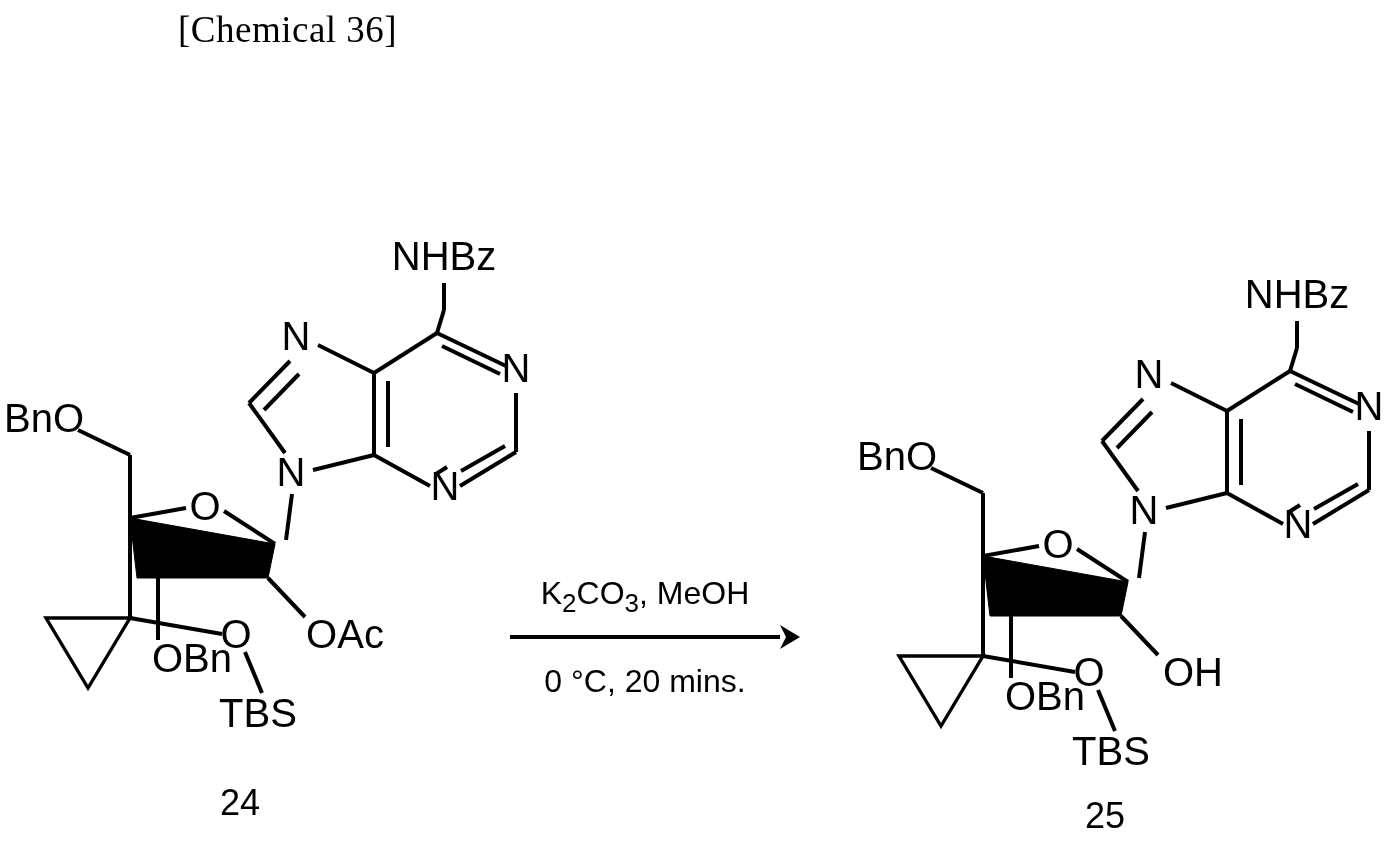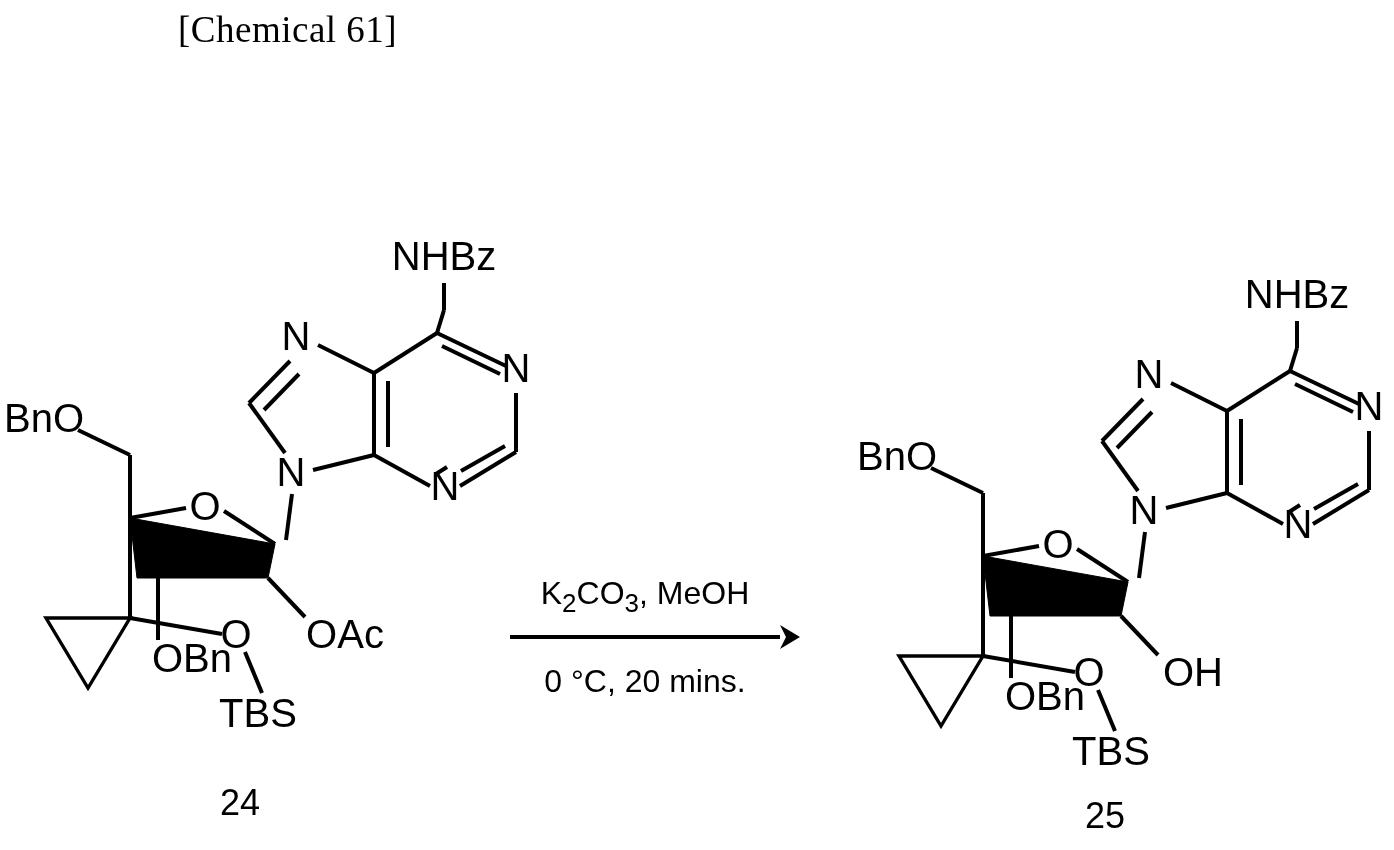--- a/index.html
+++ b/index.html
@@ -80,21 +80,21 @@
     stroke: #000000;
     stroke-width: 4;
     fill: none;
   }
 </style>
 </head>
 <body>
 
 <div id="page">
 
-  <div class="fig-title">[Chemical 61]</div>
+  <div class="fig-title">[Chemical 36]</div>
 
   <svg id="scheme" viewBox="0 0 1394 850">
 
     <g>
 
       <g>
 
         <line class="bond" x1="444" y1="283" x2="444" y2="310"></line>
 
         <line class="bond" x1="444" y1="310" x2="437" y2="333"></line>

